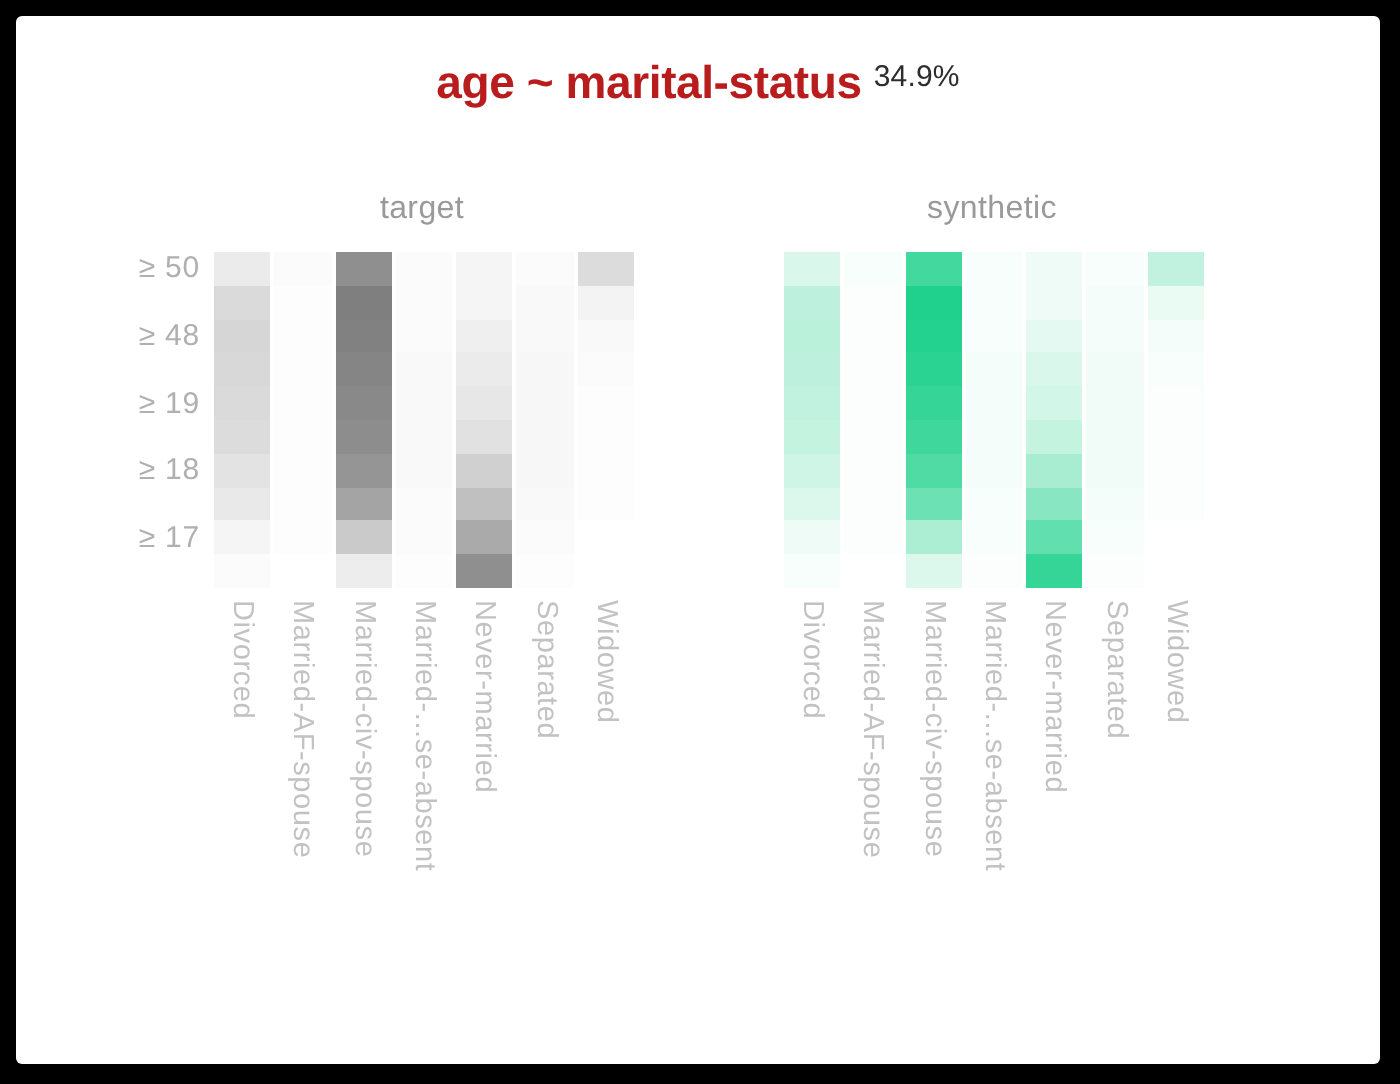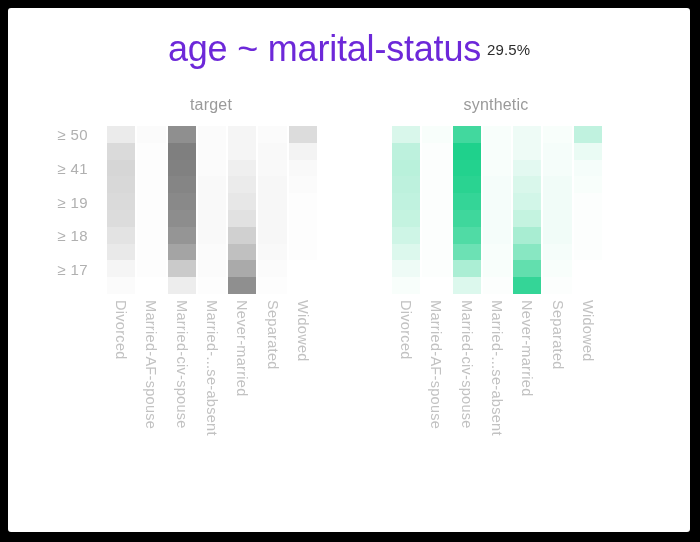--- a/index.html
+++ b/index.html
@@ -34,23 +34,23 @@
   
   #title-row {
     position: absolute;
     left: 0;
     top: 20px;
     width: 100%;
     text-align: center;
     white-space: nowrap;
   }
   #title-main {
-    font-size: 36px;
-    font-weight: 400;
-    color: #6d28d9;
+    font-size: 23px;
+    font-weight: 700;
+    color: #b91c1c;
     letter-spacing: -0.2px;
   }
   #title-score {
     font-size: 15px;
     font-weight: 400;
     color: #2d2d2d;
     vertical-align: super;
     margin-left: 6px;
     letter-spacing: 0.1px;
   }
@@ -70,21 +70,21 @@
   
   #y-axis {
     position: absolute;
     left: 34px;
     top: 118px;
     width: 58px;
     height: 168px;
   }
   .y-tick {
     position: absolute;
-    right: 12px;
+    right: 0;
     font-size: 15px;
     color: #b0b0b0;
     white-space: nowrap;
     transform: translateY(-50%);
     letter-spacing: 0.4px;
     margin-left: 24px;
   }
 
   
   .grid {
@@ -133,29 +133,29 @@
     letter-spacing: 0.3px;
   }
 </style>
 </head>
 <body>
 
 <div id="frame">
   <div id="canvas">
 
     <div id="title-row">
-      <span id="title-main">age ~ marital-status</span><span id="title-score">29.5%</span>
+      <span id="title-main">age ~ marital-status</span><span id="title-score">34.9%</span>
     </div>
 
     <div class="panel-title" id="panel-title-synth">synthetic</div>
     <div class="panel-title" id="panel-title-target">target</div>
 
     <div id="y-axis">
         <div class="y-tick" style="top: 5%;">≥ 50</div>
-        <div class="y-tick" style="top: 25%;">≥ 41</div>
+        <div class="y-tick" style="top: 25%;">≥ 48</div>
         <div class="y-tick" style="top: 45%;">≥ 19</div>
         <div class="y-tick" style="top: 65%;">≥ 18</div>
         <div class="y-tick" style="top: 85%;">≥ 17</div>
       </div>
 
     <div class="grid" id="grid-target">
         <div class="hm-col">
           <div class="hm-cell" style="background: rgb(235, 235, 235);"></div>
           <div class="hm-cell" style="background: rgb(218, 218, 218);"></div>
           <div class="hm-cell" style="background: rgb(214, 214, 214);"></div>

